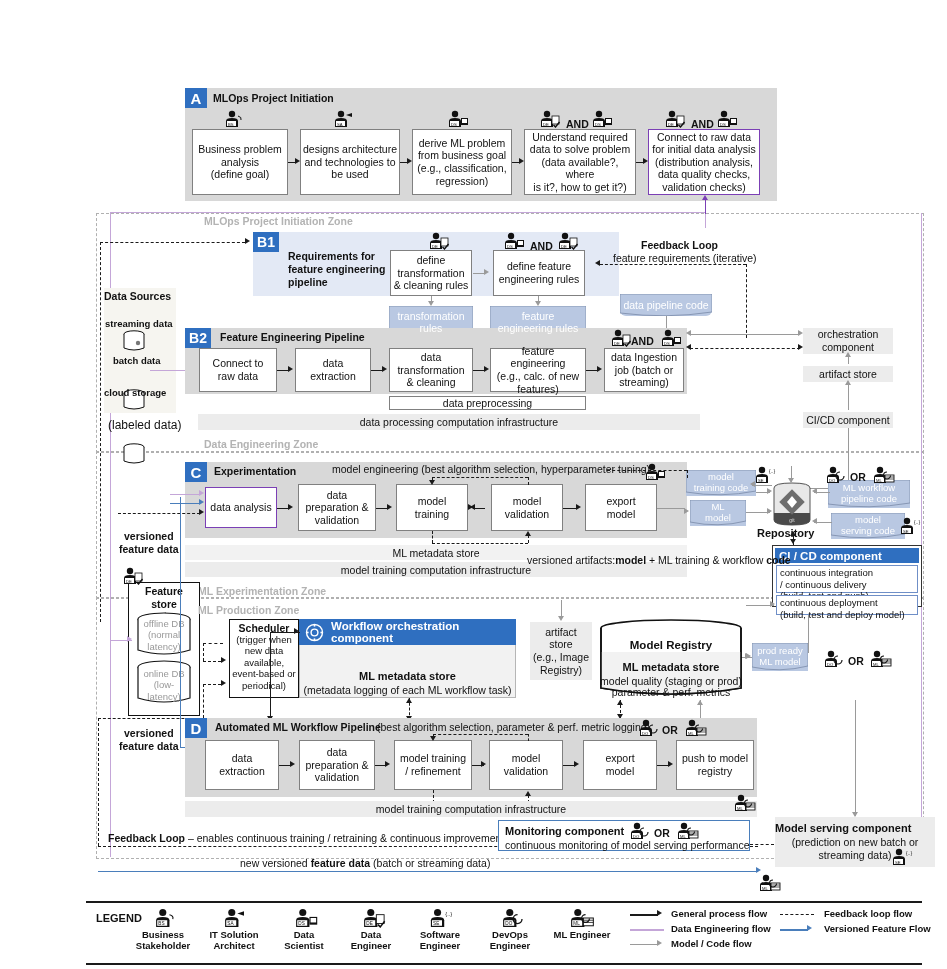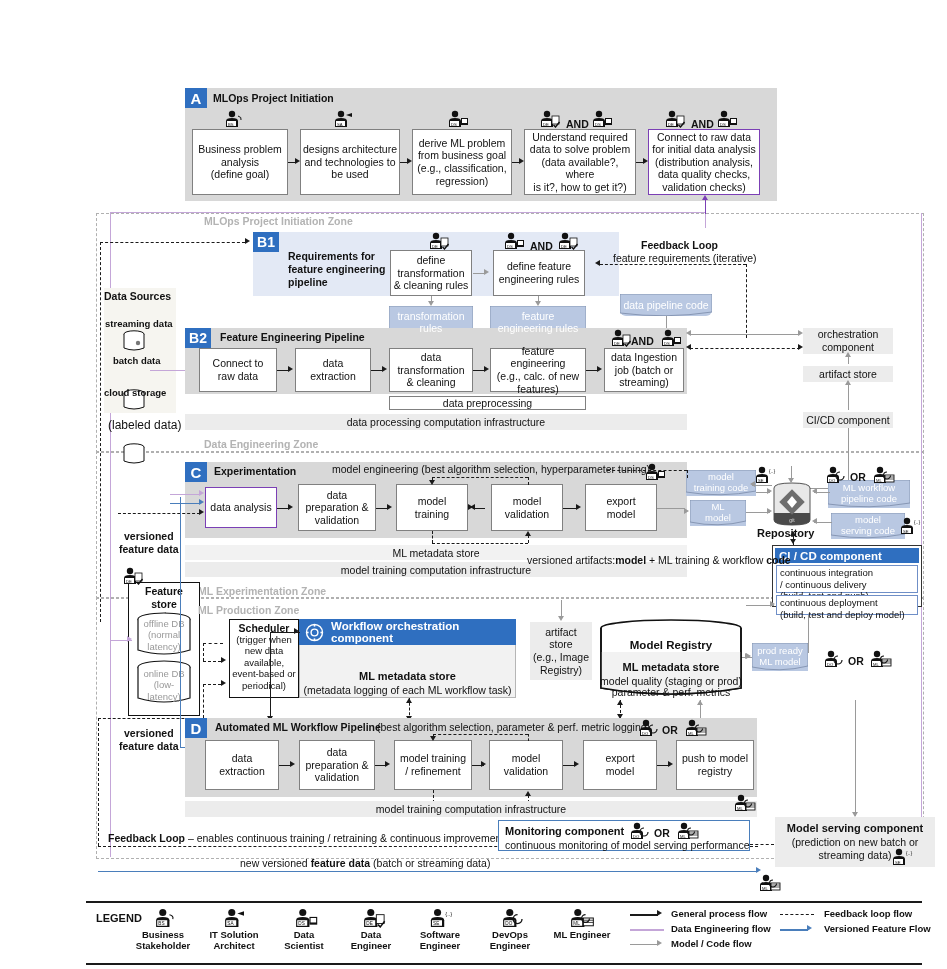--- a/index.html
+++ b/index.html
@@ -325,21 +325,21 @@
   <div class="ln h blk" style="left:277px;top:370px;width:11px;"></div>
     <div class="arrow ar-r" style="left:288px;top:366px;"></div>
   <div class="ln h blk" style="left:371px;top:370px;width:11px;"></div>
     <div class="arrow ar-r" style="left:382px;top:366px;"></div>
   <div class="ln h blk" style="left:473px;top:370px;width:11px;"></div>
     <div class="arrow ar-r" style="left:484px;top:366px;"></div>
   <div class="ln h blk" style="left:586px;top:370px;width:11px;"></div>
     <div class="arrow ar-r" style="left:597px;top:366px;"></div>
 
   <div class="abs box lbl" style="left:389px;top:396px;width:197px;height:14px;">data preprocessing</div>
-  <div class="abs infra" style="left:185px;top:414px;width:502px;height:16px;padding-left:20px;">data processing computation infrastructure</div>
+  <div class="abs infra" style="left:198px;top:414px;width:502px;height:16px;padding-left:20px;">data processing computation infrastructure</div>
 
   <div class="txt zonelabel" style="left:204px;top:438px;">Data Engineering Zone</div>
 
   <div class="abs zoneband" style="left:185px;top:462px;width:502px;height:76px;"></div>
   <div class="abs tag" style="left:185px;top:462px;width:22px;height:20px;">C</div>
   <div class="txt b" style="left:214px;top:465px;">Experimentation</div>
   <div class="txt" style="left:332px;top:463px;">model engineering (best algorithm selection, hyperparameter tuning)</div>
 
   <div class="abs box lbl purple" style="left:205px;top:487px;width:72px;height:41px;">data analysis</div>
   <div class="abs box lbl" style="left:298px;top:484px;width:78px;height:47px;white-space:pre-line;">data
@@ -779,21 +779,21 @@
         <path d="M5 17 L5 11 Q5 8 11 8 Q17 8 17 11 L17 17 Z" fill="#111"></path>
         <rect x="6" y="11" width="9" height="5" fill="#fff"></rect>
         <text x="7" y="15.5" font-size="4.2" font-family="Liberation Sans" fill="#111">ML</text>
         <rect x="16" y="9" width="9" height="7" fill="#fff" stroke="#111" stroke-width="0.9"></rect>
         <path d="M16 11 h9 M16 13 h9" stroke="#111" stroke-width="0.7"></path>
         <path d="M18 6 a3.5 3.5 0 1 0 3.5 3.5" stroke="#111" stroke-width="1.1" fill="none"></path>
       </svg>
   </div>
 
   <div class="abs greybox" style="left:775px;top:817px;width:160px;height:50px;"></div>
-  <div class="txt b" style="left:775px;top:822px;width:160px;text-align:center;font-size:11px;">Model serving component</div>
+  <div class="txt b" style="left:775px;top:822px;width:160px;text-align:left;font-size:11px;">Model serving component</div>
   <div class="txt" style="left:775px;top:836px;width:160px;text-align:center;white-space:pre-line;line-height:1.25;">(prediction on new batch or
 streaming data)</div>
   <div class="persona" style="left:890px;top:848px;">
     <svg viewBox="0 0 26 18" width="26" height="18">
         <circle cx="9" cy="4" r="3.2" fill="#111"></circle>
         <path d="M3 17 L3 11 Q3 8 9 8 Q15 8 15 11 L15 17 Z" fill="#111"></path>
         <rect x="4" y="11" width="9" height="5" fill="#fff"></rect>
         <text x="5" y="15.5" font-size="4.2" font-family="Liberation Sans" fill="#111">SE</text>
         <text x="16" y="7" font-size="5" font-family="Liberation Sans" fill="#111">{..}</text>
       </svg>

